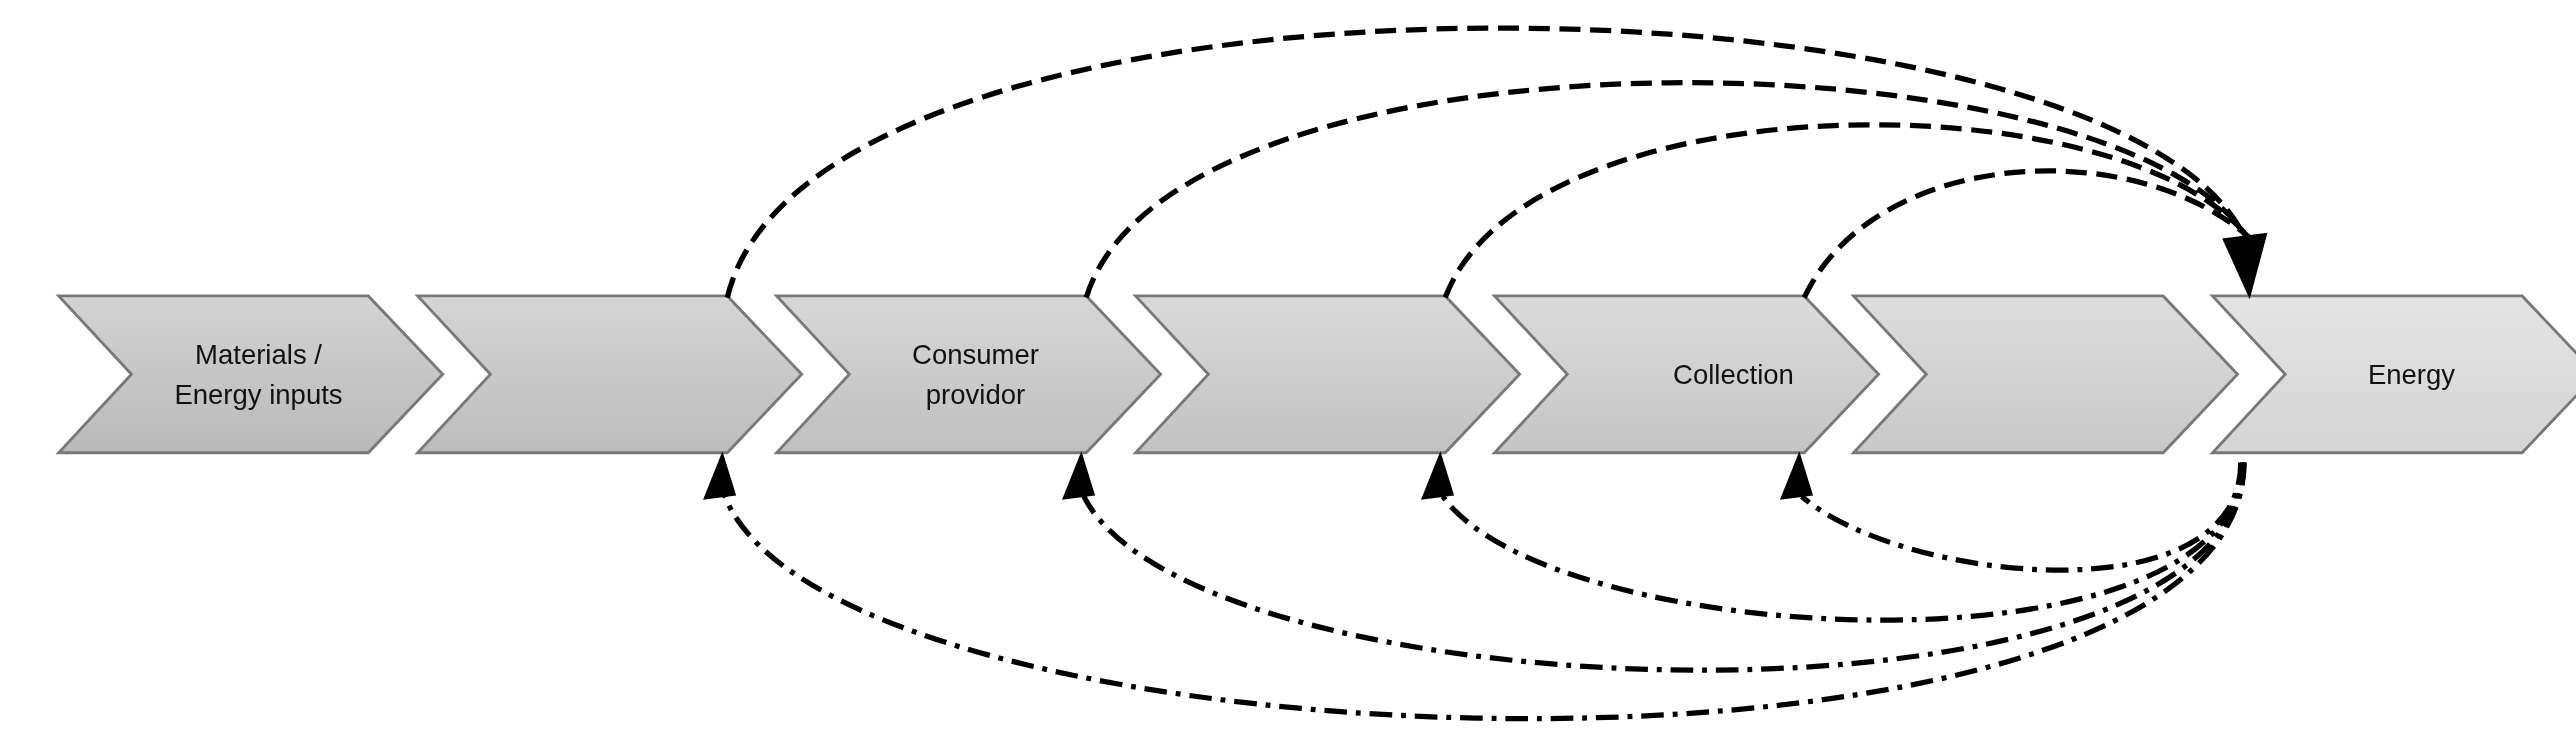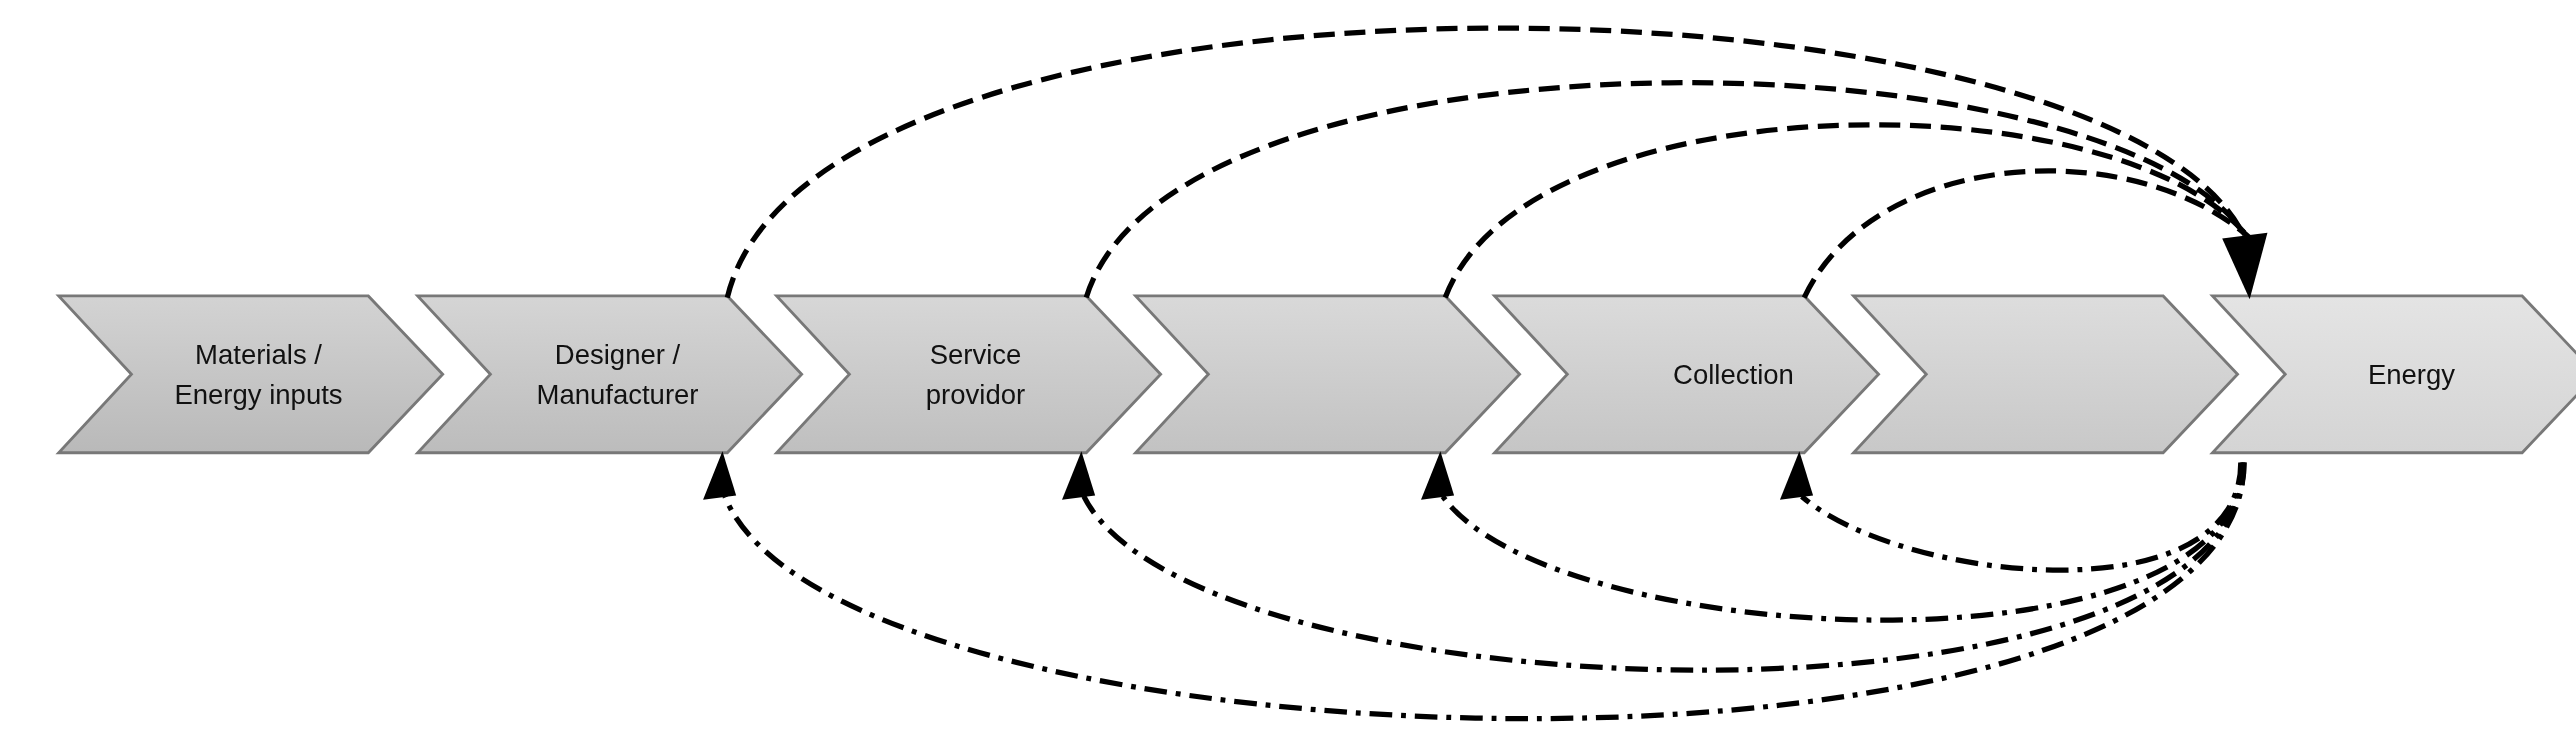--- a/index.html
+++ b/index.html
@@ -108,21 +108,19 @@
       <path class="arrow-bottom" d="M 2746,572 C 2746,765 2325,720 2203,614"></path>
       <polygon class="head" points="844,618 885,613 868,558"></polygon>
       <polygon class="head" points="1288,618 1329,613 1312,558"></polygon>
       <polygon class="head" points="1732,618 1773,613 1756,558"></polygon>
       <polygon class="head" points="2176,618 2217,613 2200,558"></polygon>
     </g>
   </svg>
 
   <div class="stage-label lbl-0">Materials /
 Energy inputs</div>
-  <div class="stage-label lbl-1">Designer /
-Manufacturer</div>
-  <div class="stage-label lbl-2">Service
+  <div class="stage-label lbl-2">Consumer
 providor</div>
   <div class="stage-label lbl-4">Collection</div>
   <div class="stage-label lbl-6">Energy</div>
 
 </div>
 
 
 </body></html>

